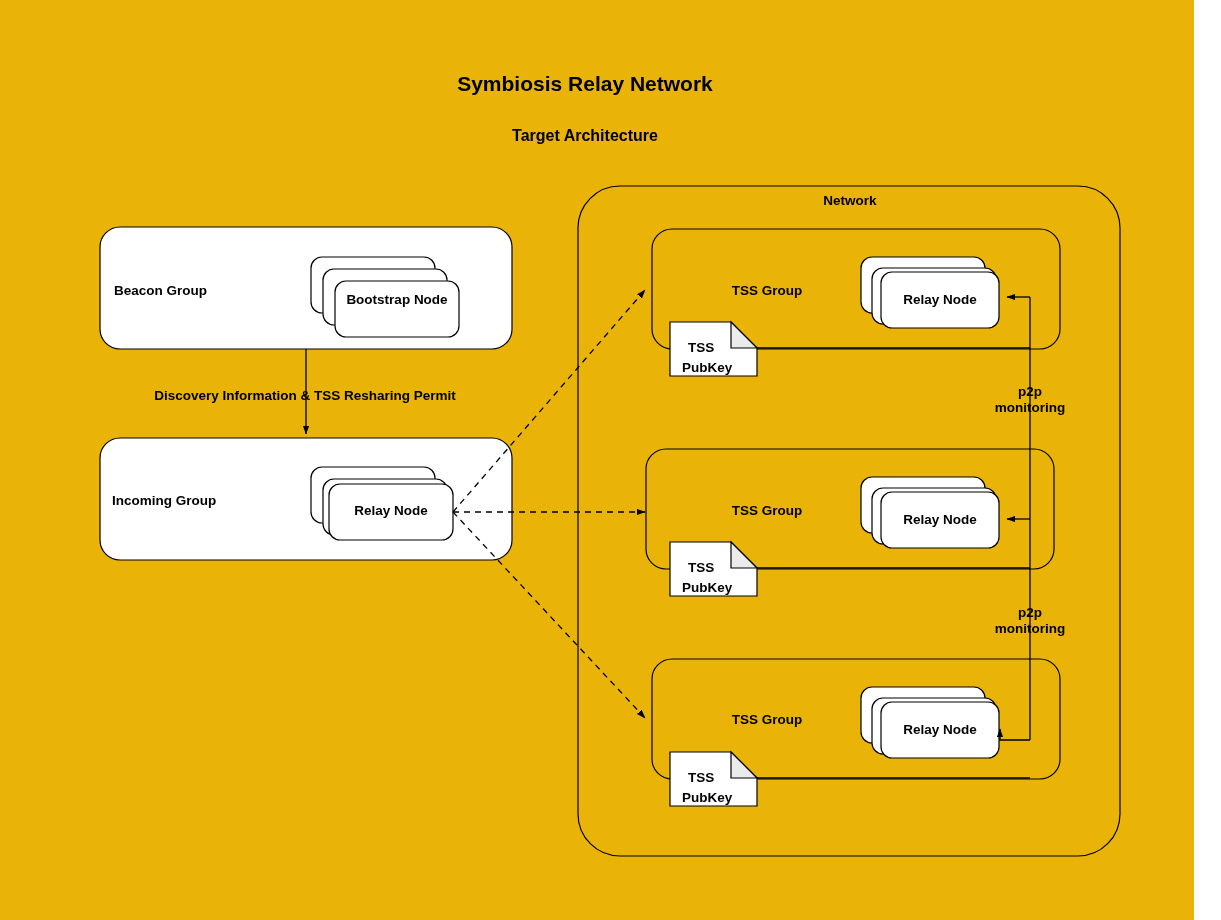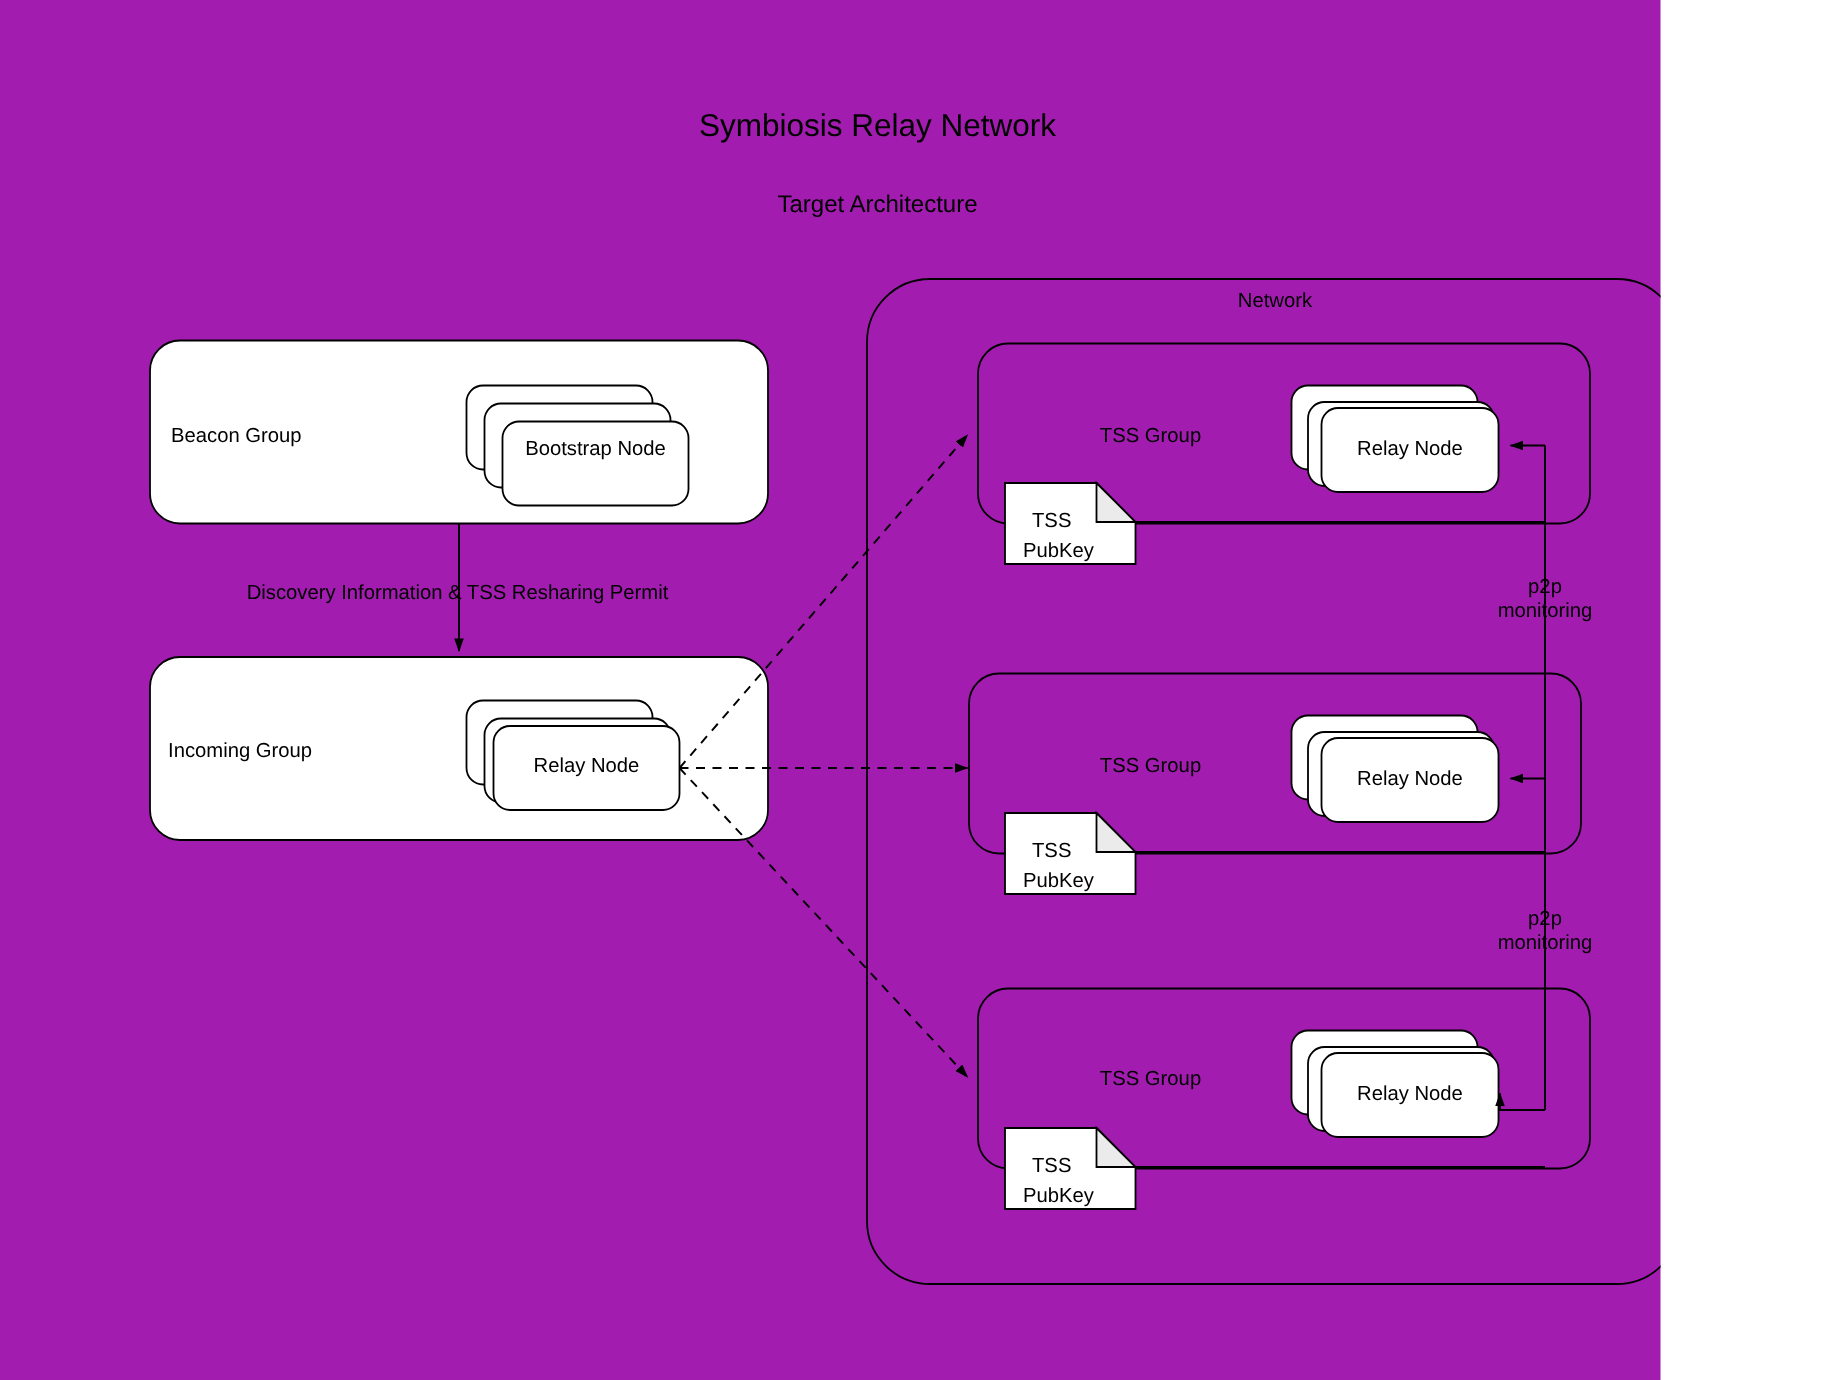--- a/index.html
+++ b/index.html
@@ -6,24 +6,25 @@
     margin: 0;
     padding: 0;
     background: #ffffff;
   }
   body {
     font-family: "Liberation Sans", sans-serif;
     color: #000000;
   }
   #canvas {
     position: relative;
-    width: 1107px;
+    width: 1194px;
     height: 920px;
-    background: #a21caf;
+    background: #eab308;
     overflow: hidden;
+    font-weight: bold;
   }
   #diagram-svg {
     position: absolute;
     top: 0;
     left: 0;
     width: 1221px;
     height: 920px;
   }
   .dgm-title {
     font-size: 21px;

